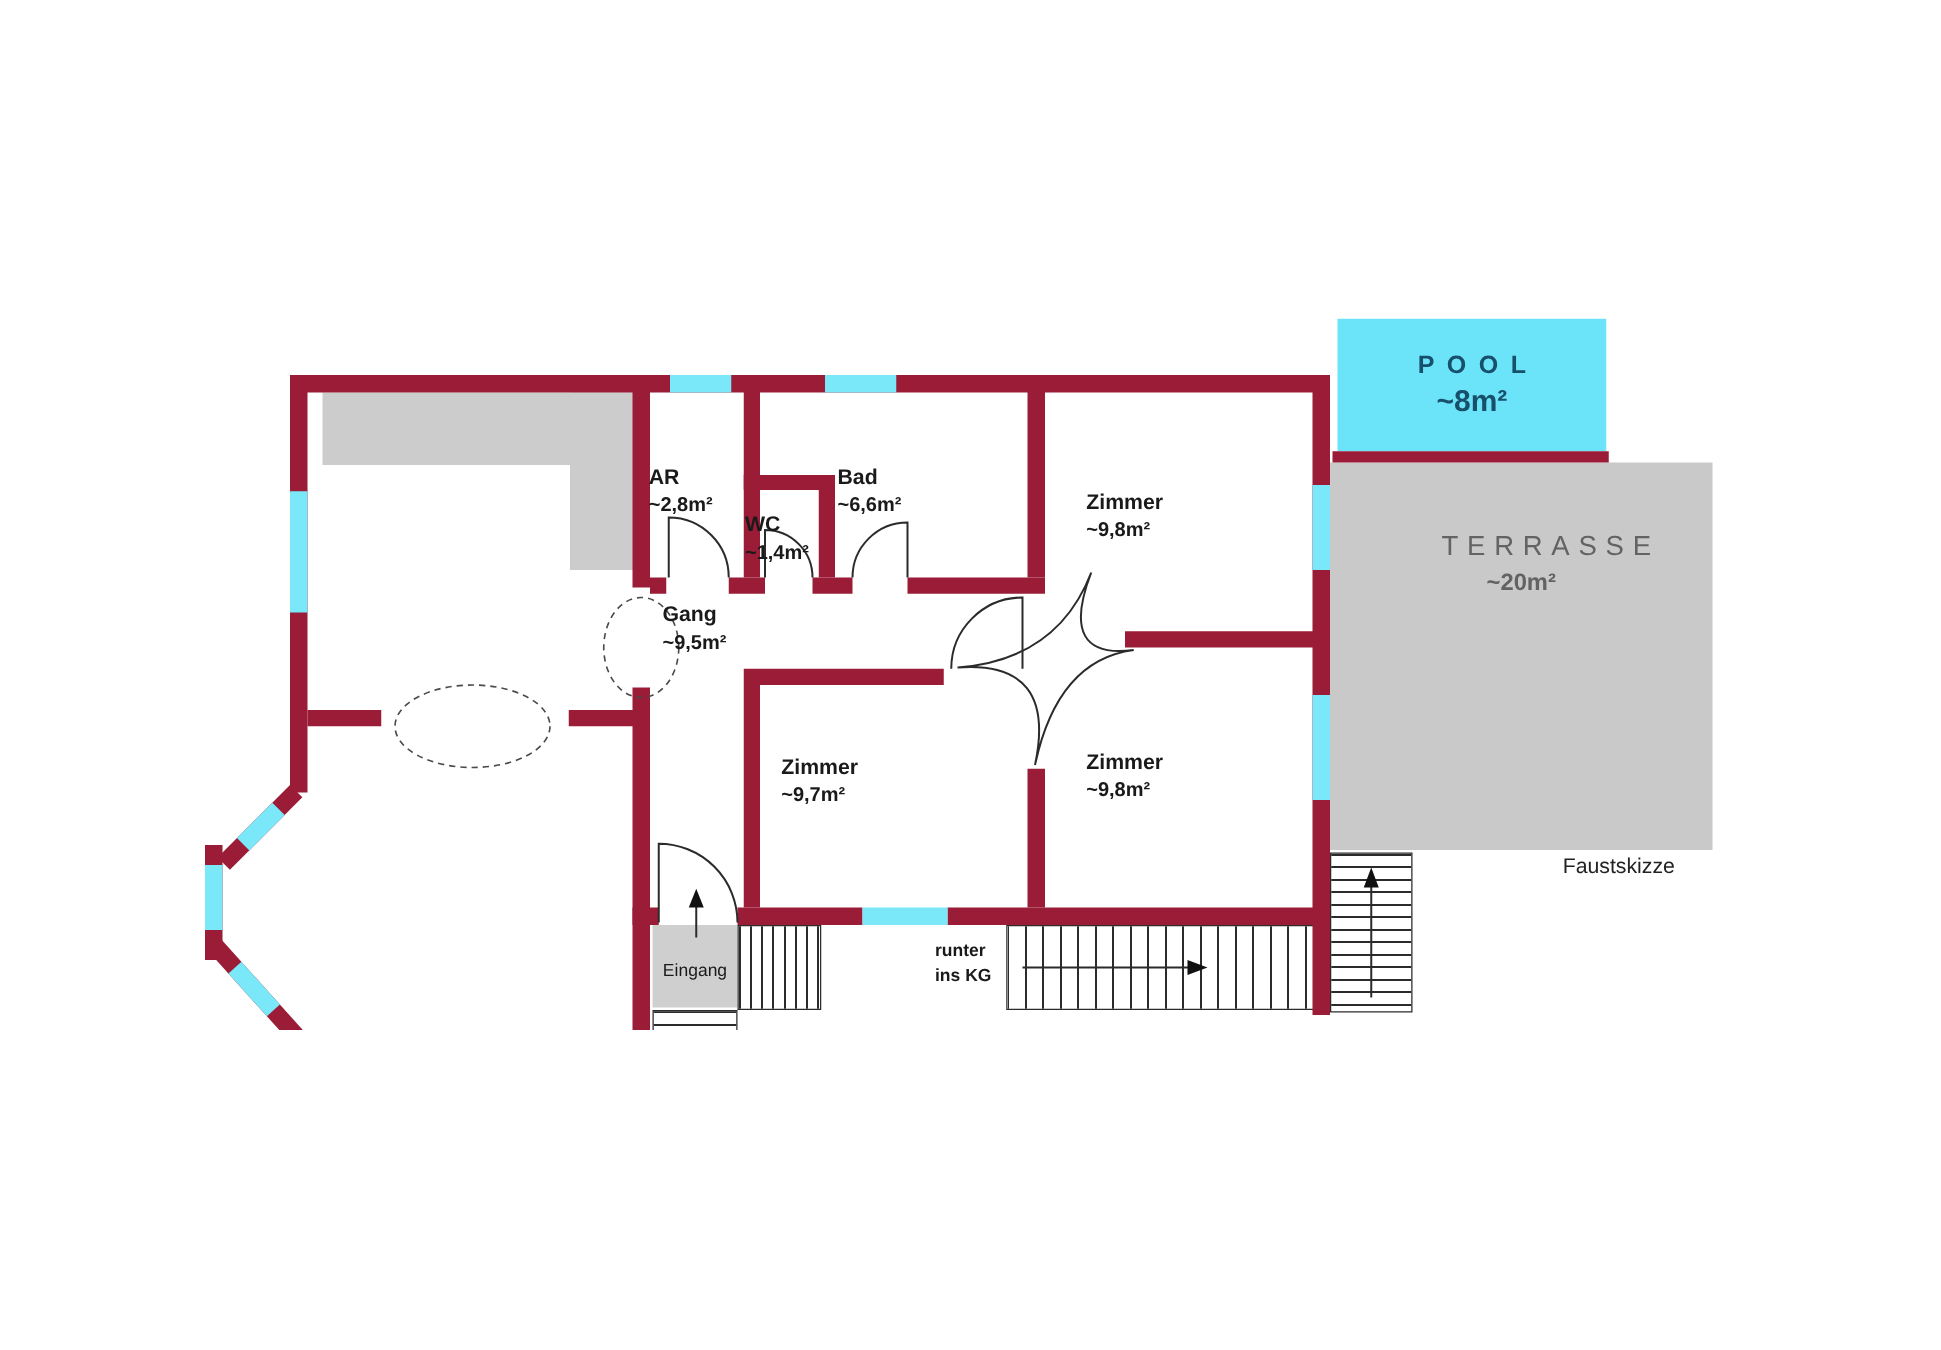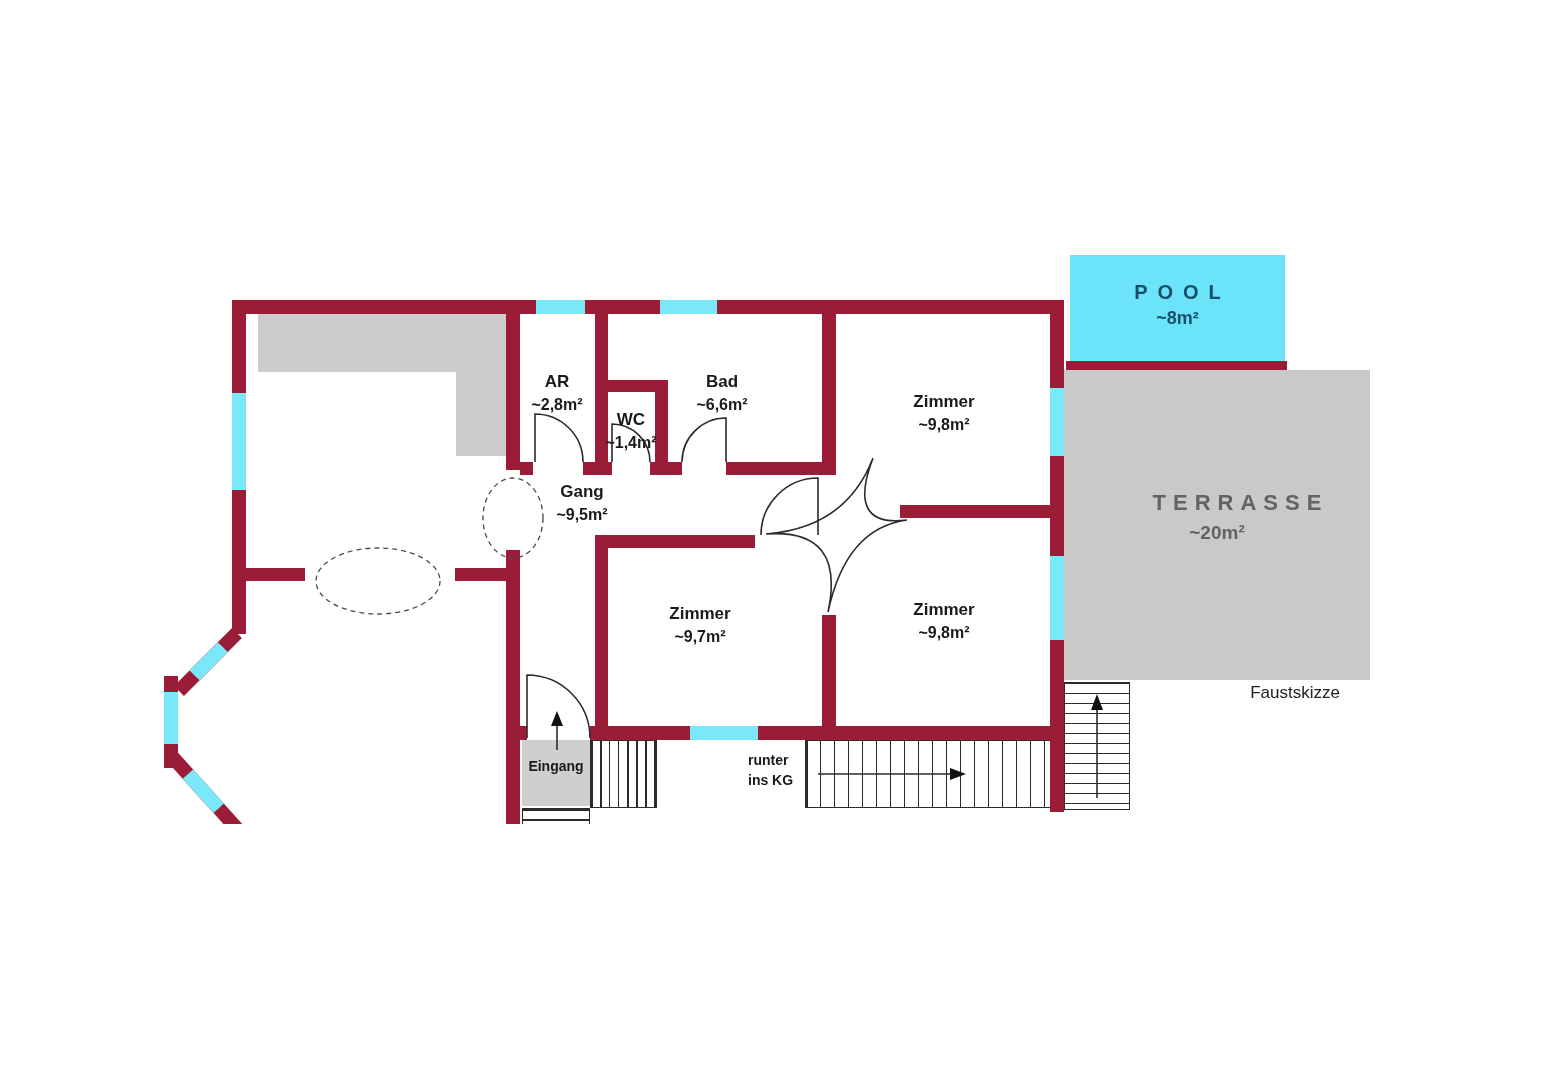--- a/index.html
+++ b/index.html
@@ -11,36 +11,36 @@
   .fill{position:absolute;z-index:1;display:block;}
   .stairs{position:absolute;z-index:2;background-color:#fff;border:1.5px solid #2b2b2b;display:block;}
   .st-v{background-image:repeating-linear-gradient(to right,#2b2b2b 0 1.5px,transparent 1.5px 9px);}
   .st-v-wide{background-image:repeating-linear-gradient(to right,#2b2b2b 0 1.5px,transparent 1.5px 14px);}
   .st-h{background-image:repeating-linear-gradient(to bottom,#2b2b2b 0 1.5px,transparent 1.5px 10px);}
   svg.overlay{position:absolute;left:0;top:0;z-index:5;pointer-events:none;}
   .arc{fill:none;stroke:#2b2b2b;stroke-width:1.6;}
   .dash{fill:none;stroke:#4a4a4a;stroke-width:1.3;stroke-dasharray:5 4;}
   .arrow{fill:#111;}
   .cstar{fill:var(--wall,#9a1c37);}
-  .room-label{position:absolute;z-index:6;text-align:center;}
+  .room-label{position:absolute;z-index:6;}
   .rname{font-size:17px;font-weight:bold;}
   .rarea{font-size:16px;font-weight:bold;margin-top:4px;}
   .terrace{position:absolute;left:1064px;top:370px;width:306px;height:310px;
            background:var(--terrace,#c9c9c9);z-index:1;text-align:center;}
-  .terrace .tname{margin-top:120px;font-size:22px;font-weight:bold;letter-spacing:7px;text-indent:7px;
+  .terrace .tname{margin-top:54px;font-size:22px;font-weight:normal;letter-spacing:7px;text-indent:7px;
            color:var(--terrace_text,#636363);padding-left:40px;}
   .terrace .tarea{font-size:19px;font-weight:bold;margin-top:6px;color:var(--terrace_text,#636363);}
   .pool{position:absolute;left:1070px;top:255px;width:215px;height:106px;
         background:var(--pool,#6be3f8);z-index:1;text-align:center;}
   .pool .pname{margin-top:26px;font-size:20px;font-weight:bold;letter-spacing:10px;text-indent:10px;
         color:var(--pool_text,#17506b);}
-  .pool .parea{font-size:18px;font-weight:bold;margin-top:4px;color:var(--pool_text,#17506b);}
+  .pool .parea{font-size:24px;font-weight:bold;margin-top:4px;color:var(--pool_text,#17506b);}
   .porch{position:absolute;left:522px;top:740px;width:68px;height:66px;background:#cfcfcf;
          z-index:1;text-align:center;}
-  .porch .plabel{margin-top:18px;font-size:14px;font-weight:bold;}
+  .porch .plabel{margin-top:28px;font-size:14px;font-weight:normal;}
   .kg-label{position:absolute;left:748px;top:750px;z-index:6;font-size:14px;font-weight:bold;line-height:20px;}
   .sketch{position:absolute;left:1220px;top:683px;width:150px;z-index:6;font-size:17px;text-align:center;color:#222;}
   .cletter{position:absolute;z-index:6;font-family:"Liberation Serif",serif;font-size:13px;
            color:var(--wall,#9a1c37);}
 </style>
 </head>
 <body>
 
 <div id="plan">
 

